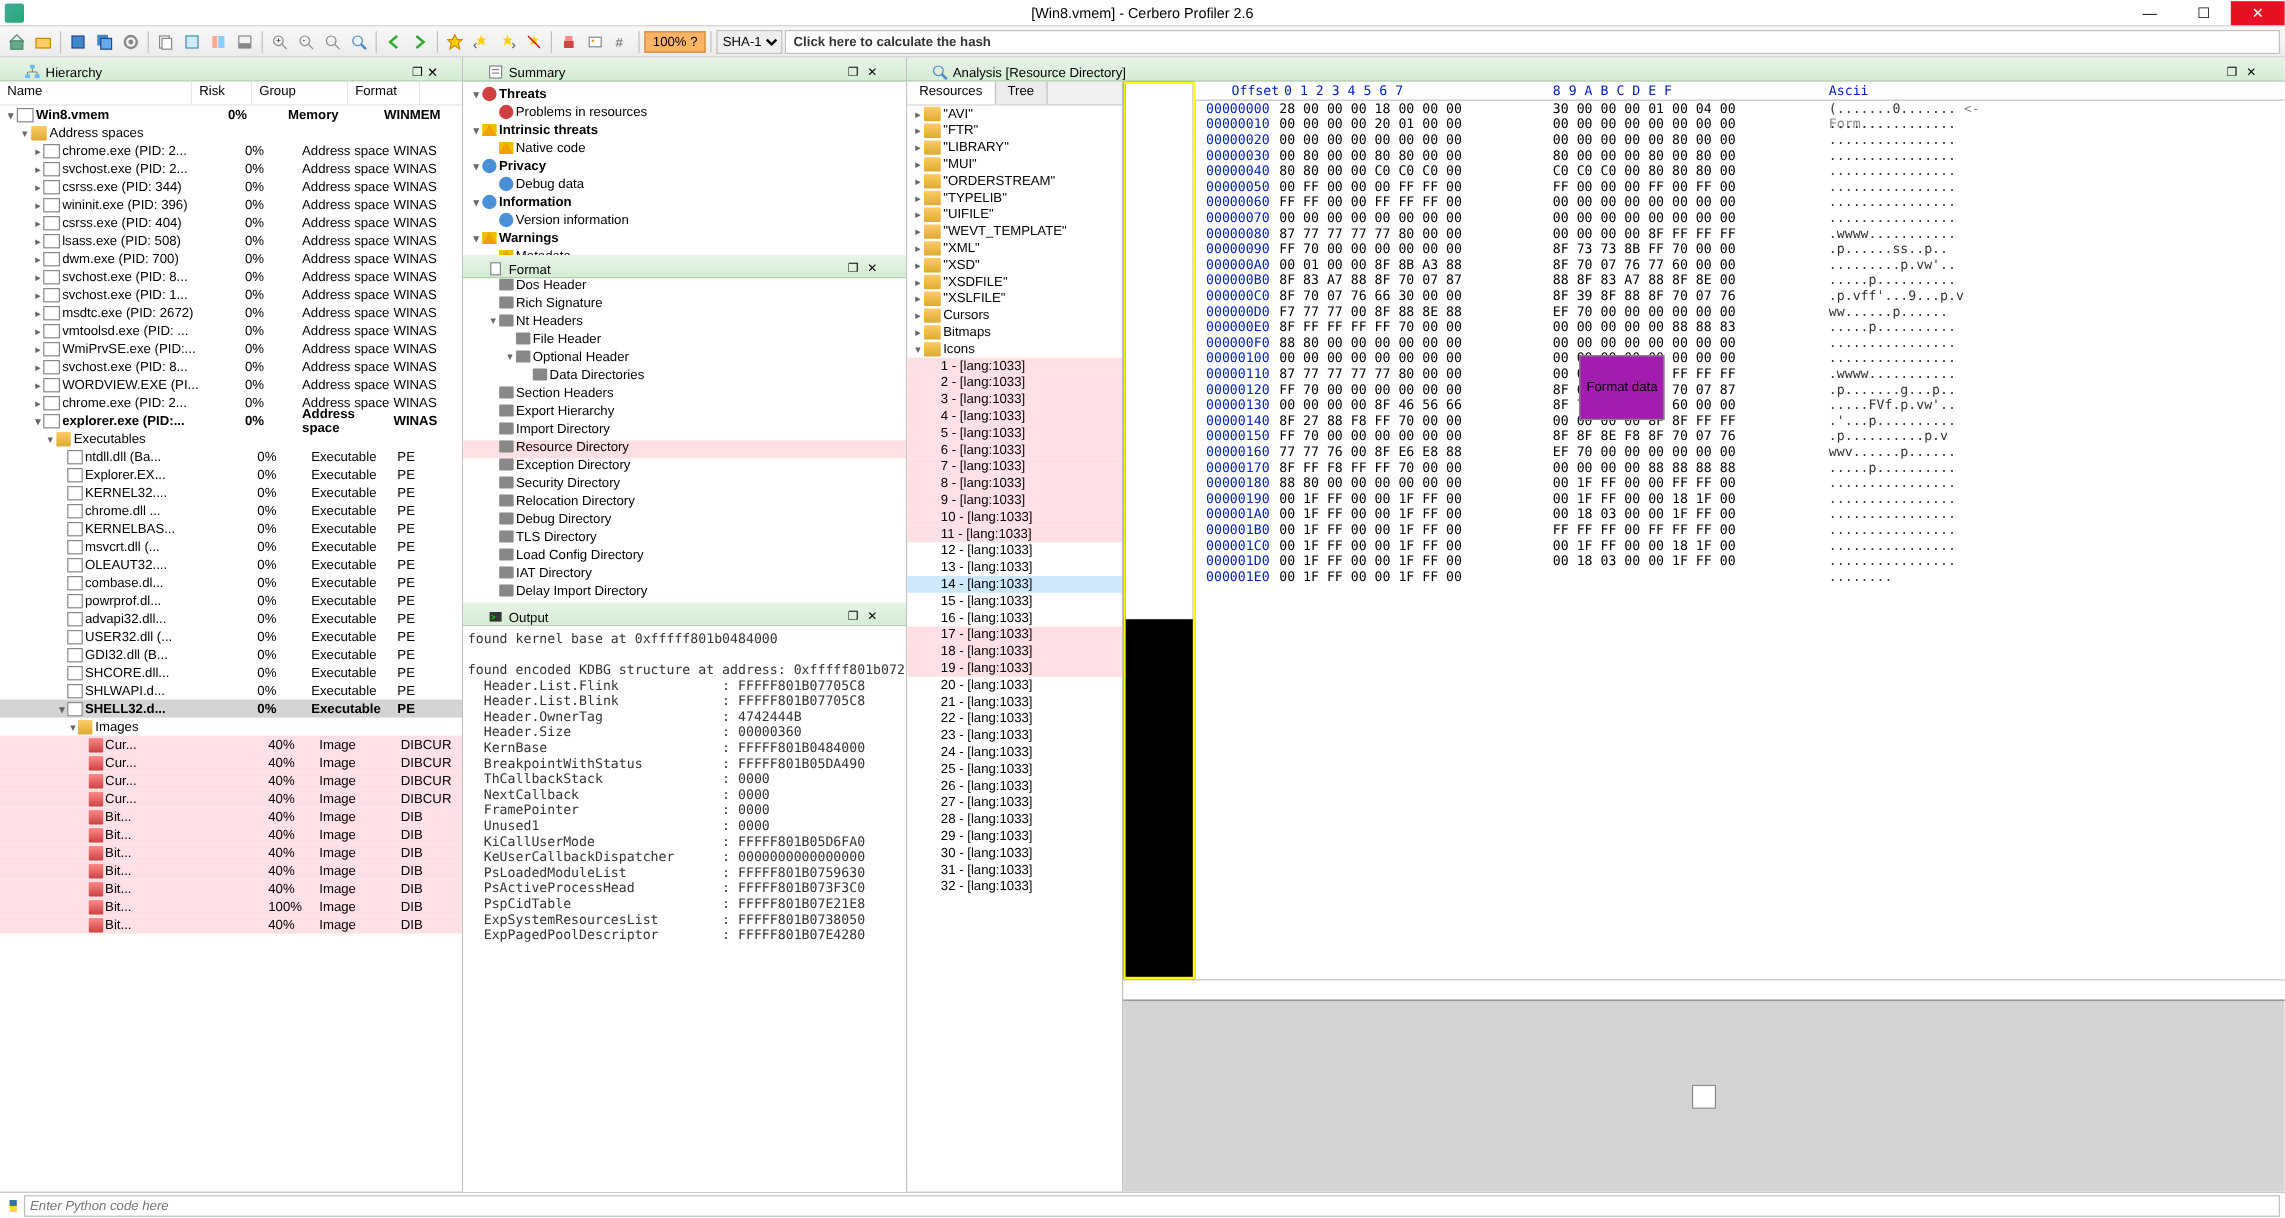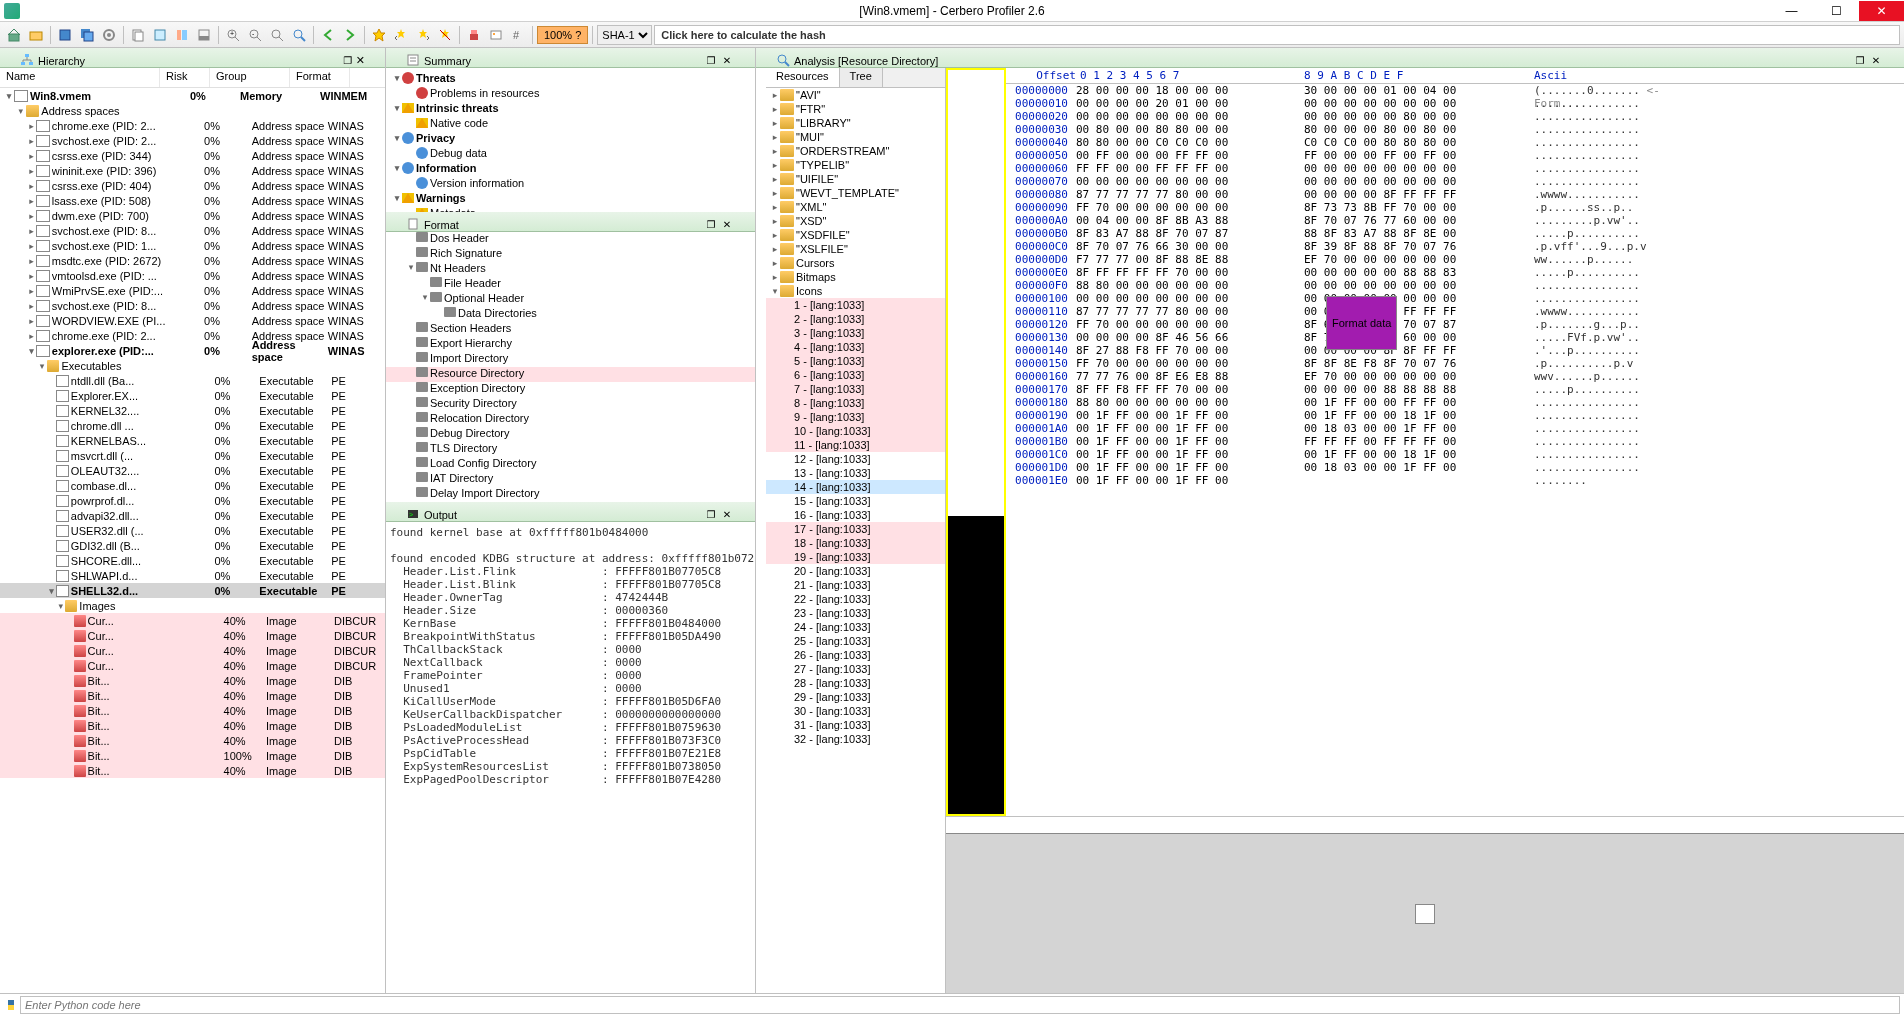--- a/index.html
+++ b/index.html
@@ -44,21 +44,21 @@
 .col-risk { width: 50px; }
 .col-group { width: 80px; }
 .col-fmt { width: 60px; }
 .summary-body { flex: 0 0 auto; background: #fff; overflow: auto; font-size: 11px; padding: 2px 0; height: 144px; }
 .sum-row { display: flex; align-items: center; height: 15px; padding-left: 6px; }
 .sum-row.hdr { font-weight: bold; }
 .fmt-body { flex: 0 0 auto; background: #fff; overflow: auto; font-size: 11px; height: 270px; }
 .fmt-row { display: flex; align-items: flex-start; height: 15px; padding-left: 6px; }
 .fmt-row.sel { background: #ffe0e4; }
 .out-body { flex: 1; background: #fff; overflow: auto; font-family: Consolas, monospace; font-size: 11px; padding: 4px; white-space: pre; color: #333; }
-.ana-body { flex: 1; display: flex; overflow: hidden; margin-left: 10px; }
+.ana-body { flex: 1; display: flex; overflow: hidden; }
 .ana-left { width: 180px; border-right: 1px solid #c0c0c0; display: flex; flex-direction: column; }
 .tabs { height: 20px; display: flex; border-bottom: 1px solid #c0c0c0; background: #f0f0f0; }
 .tab { padding: 2px 10px; border-right: 1px solid #c0c0c0; background: #fff; cursor: pointer; }
 .tab.inactive { background: #ececec; }
 .res-tree { flex: 1; overflow: auto; background: #fff; font-size: 11px; }
 .res-row { height: 14px; display: flex; align-items: center; padding-left: 4px; }
 .res-row.pink { background: #ffe0e4; }
 .res-row.sel { background: #cde8ff; }
 .ana-right { flex: 1; display: flex; flex-direction: column; }
 .hex-wrap { flex: 1; display: flex; overflow: hidden; border-bottom: 1px solid #c0c0c0; position: relative; }
@@ -1199,21 +1199,21 @@
                 <span class="hx-a">.wwww...........</span>
               </div>
               <div class="hex-line">
                 <span class="hx-off">00000090</span>
                 <span class="hx-b">FF 70 00 00 00 00 00 00</span>
                 <span class="hx-b2">8F 73 73 8B FF 70 00 00</span>
                 <span class="hx-a">.p......ss..p..</span>
               </div>
               <div class="hex-line">
                 <span class="hx-off">000000A0</span>
-                <span class="hx-b">00 04 00 00 8F 8B A3 88</span>
+                <span class="hx-b">00 01 00 00 8F 8B A3 88</span>
                 <span class="hx-b2">8F 70 07 76 77 60 00 00</span>
                 <span class="hx-a">.........p.vw'..</span>
               </div>
               <div class="hex-line">
                 <span class="hx-off">000000B0</span>
                 <span class="hx-b">8F 83 A7 88 8F 70 07 87</span>
                 <span class="hx-b2">88 8F 83 A7 88 8F 8E 00</span>
                 <span class="hx-a">.....p..........</span>
               </div>
               <div class="hex-line">

